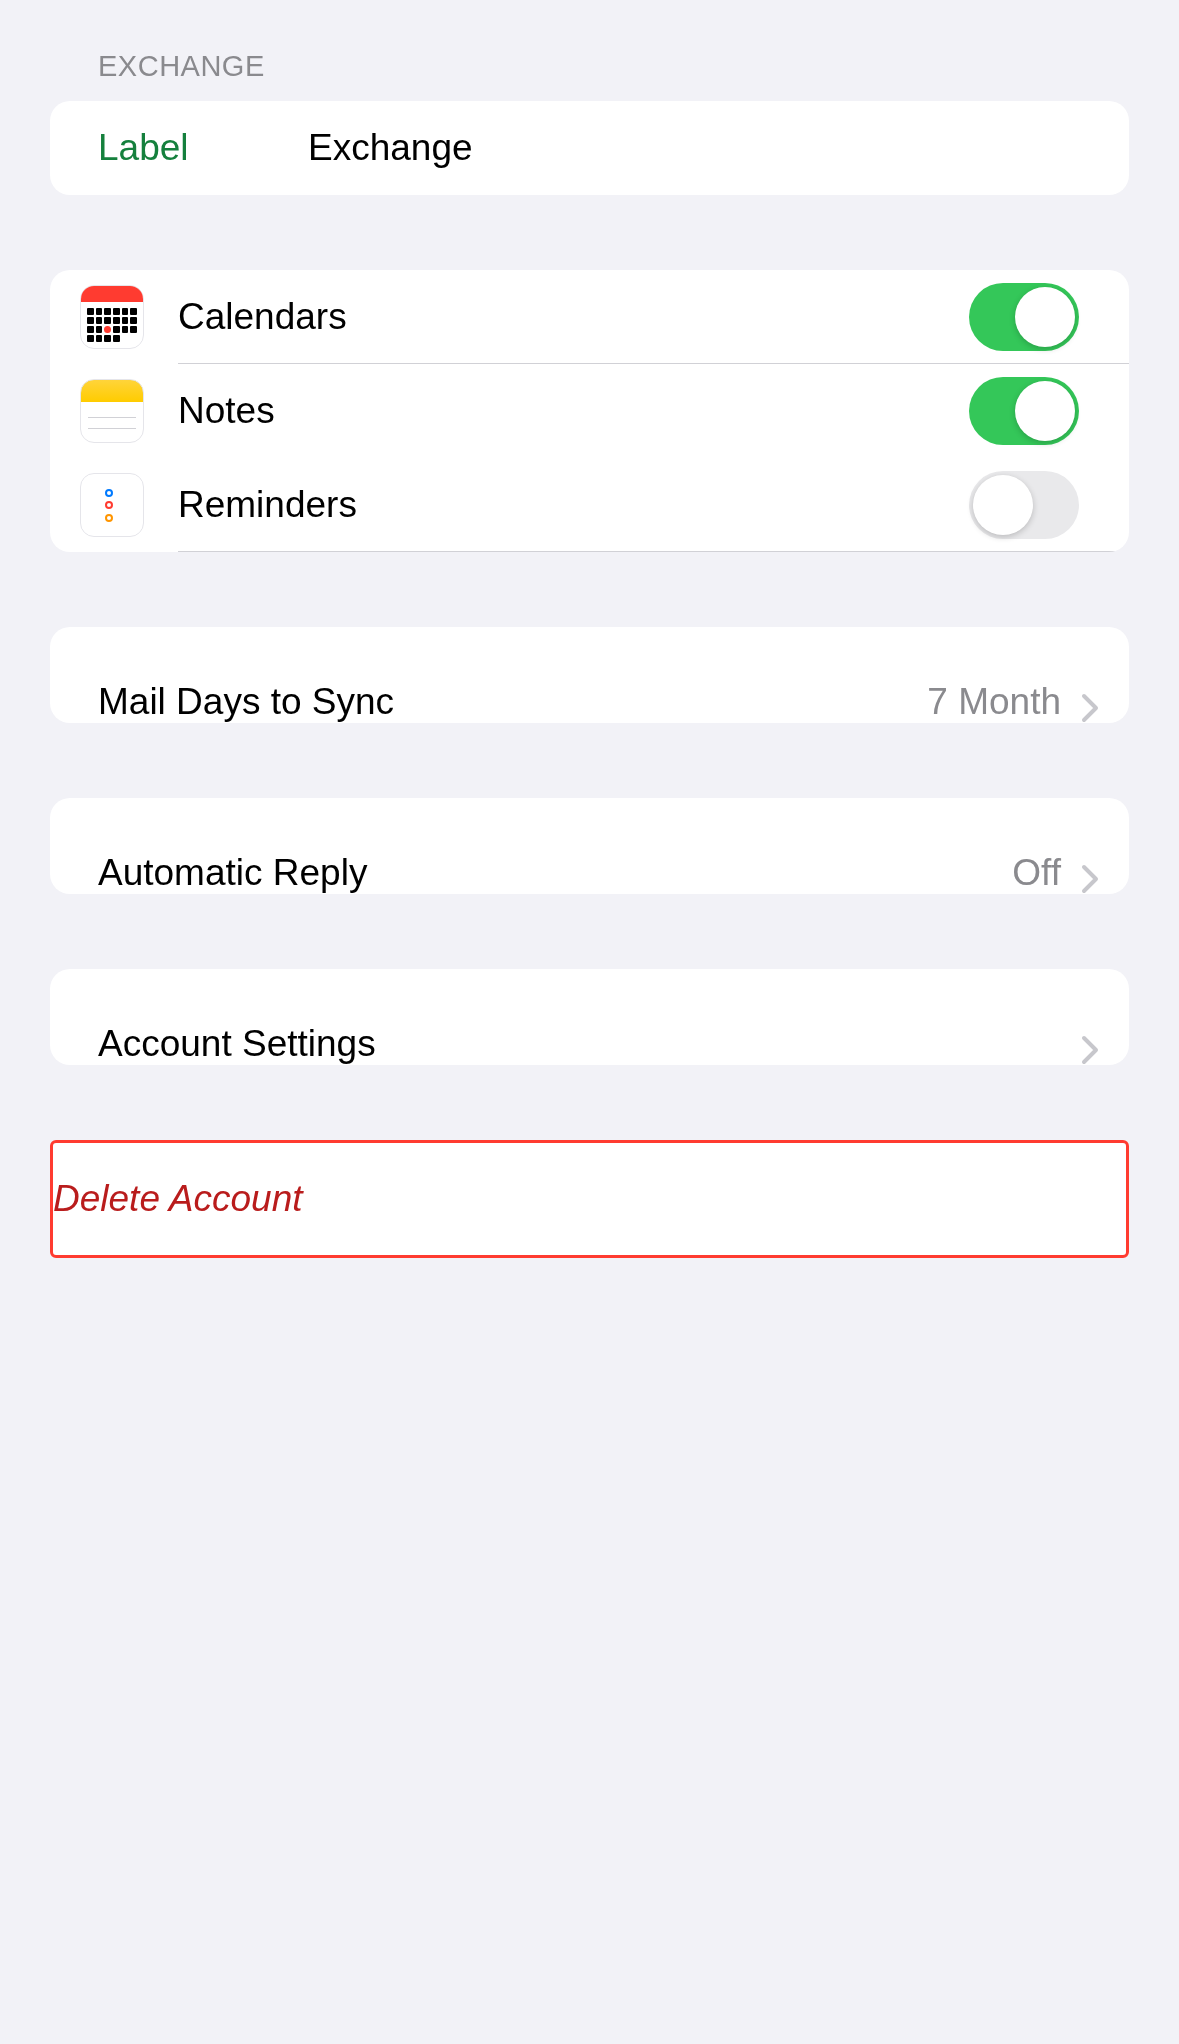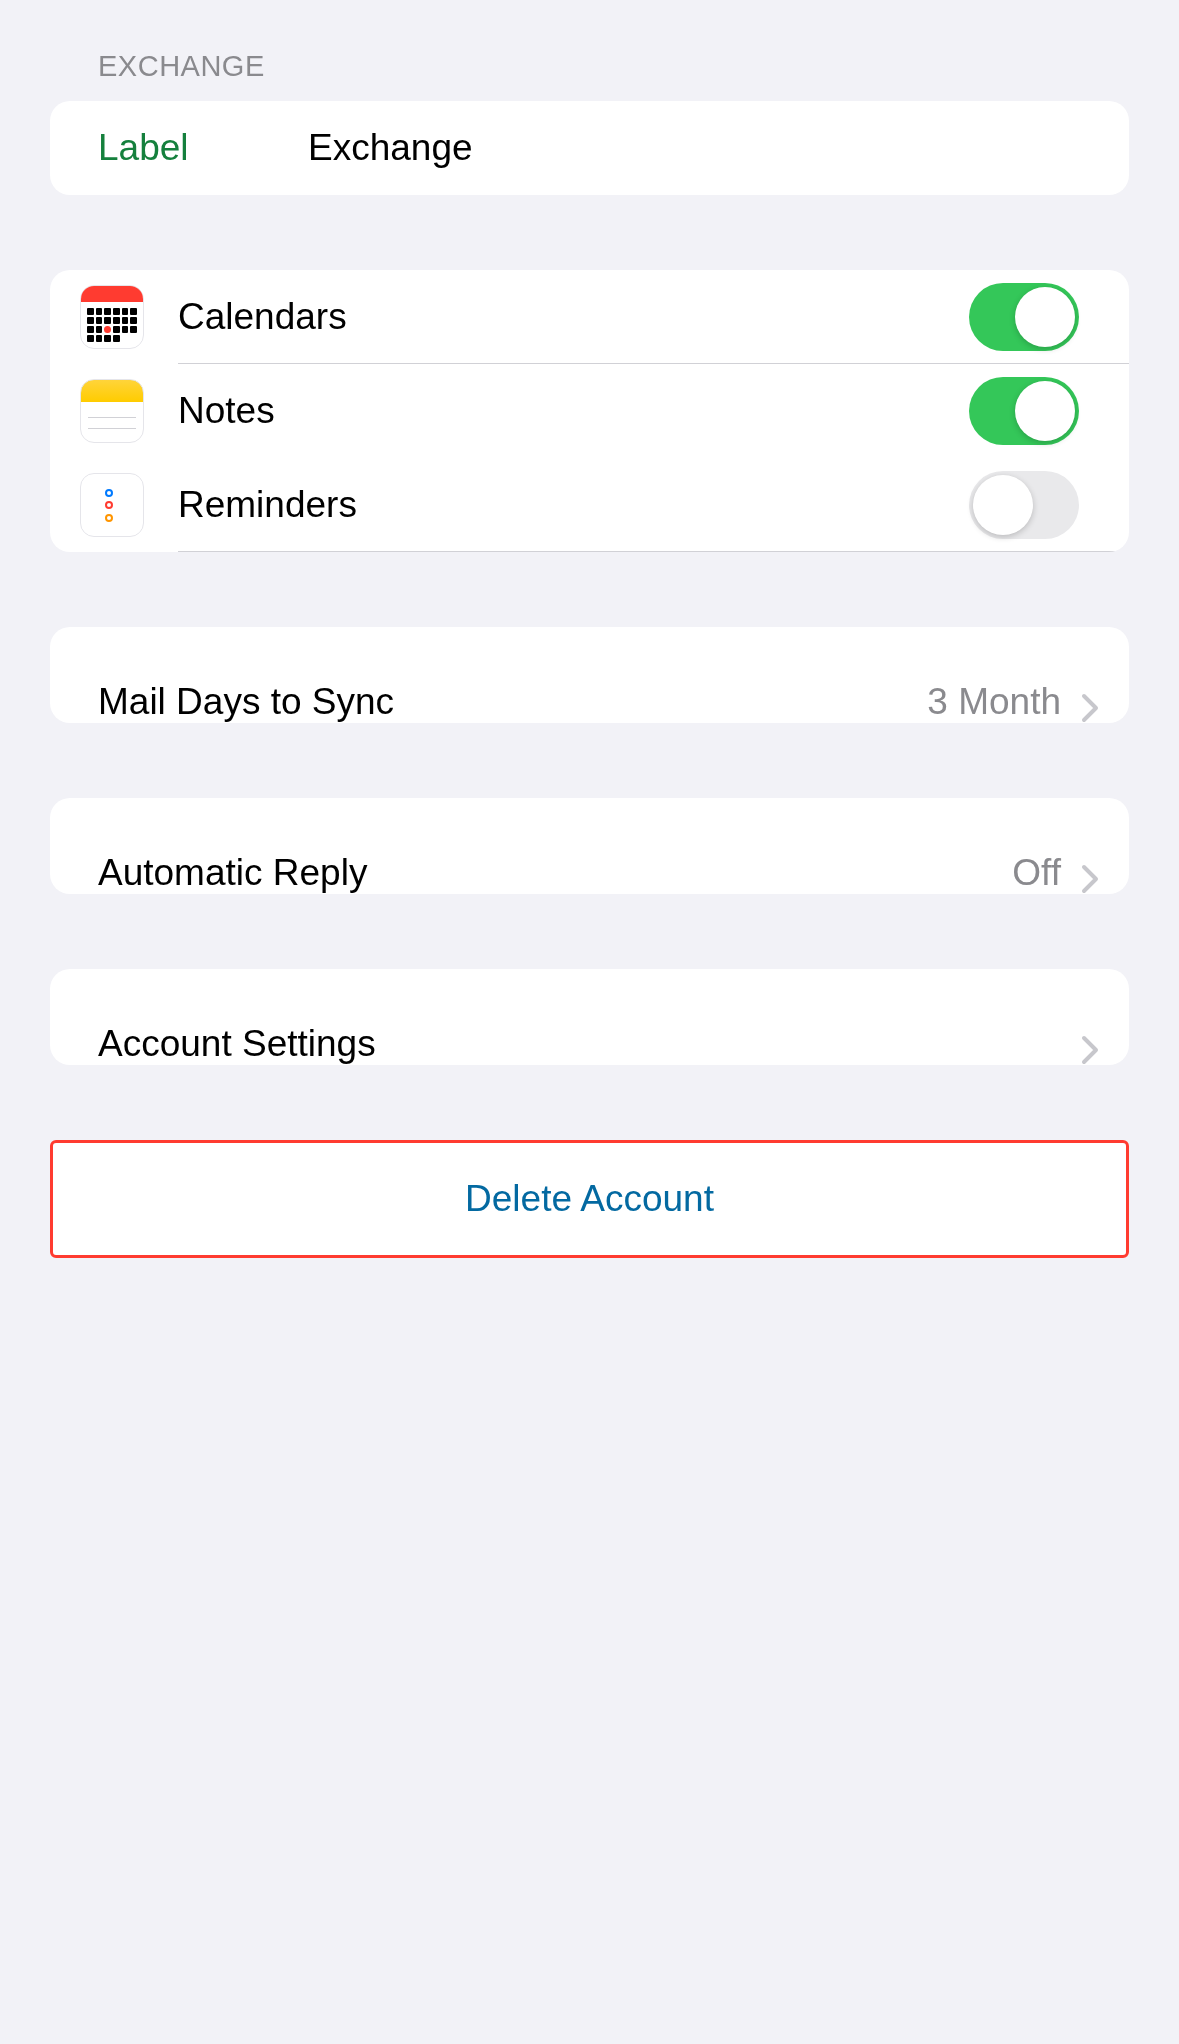--- a/index.html
+++ b/index.html
@@ -101,25 +101,25 @@
       font-size: 37px;
       color: #8a8a8e;
       margin-right: 20px;
     }
     .chevron {
       width: 18px;
       height: 30px;
       flex-shrink: 0;
     }
     .delete-btn {
-      text-align: center;
-      font-size: 37px;
-      color: #0369a1;
+      font-size: 37px;
+      color: #b91c1c;
       padding: 35px 0;
       width: 100%;
+      font-style: italic;
     }
     .mail-icon-bg { background: linear-gradient(180deg,#1e9dfb,#126fdf); }
     .notes-icon-bg { background: linear-gradient(180deg,#ffd43a,#ffcc00 35%,#fff 35%); border:1px solid #e5e5ea;}
     .notes-lines::before, .notes-lines::after {
       content:""; position:absolute; left:12%; right:12%; height:1px; background:#d1d1d6;
     }
     .notes-icon-bg { position:relative; }
     .notes-lines::before { top:60%; }
     .notes-lines::after { top:78%; }
   </style>
@@ -204,21 +204,21 @@
     <div class="toggle off">
         <div class="toggle-knob"></div>
       </div>
     <div class="divider"></div>
   </div>
 </div>
 
 <div class="card spaced">
   <div class="nav-row">
     <div class="nav-label">Mail Days to Sync</div>
-    <div class="nav-value">3 Month</div>
+    <div class="nav-value">7 Month</div>
     <svg class="chevron" viewBox="0 0 18 30">
         <path d="M3 3 L15 15 L3 27" stroke="#c7c7cc" stroke-width="4" fill="none" stroke-linecap="round" stroke-linejoin="round"></path>
       </svg>
   </div>
 </div>
 
 <div class="card spaced">
   <div class="nav-row">
     <div class="nav-label">Automatic Reply</div>
     <div class="nav-value">Off</div>

